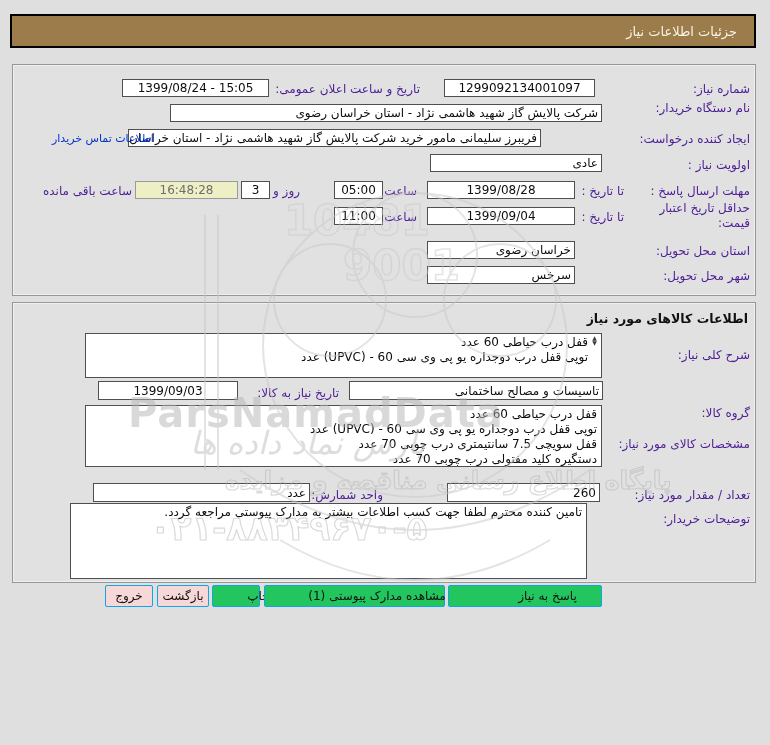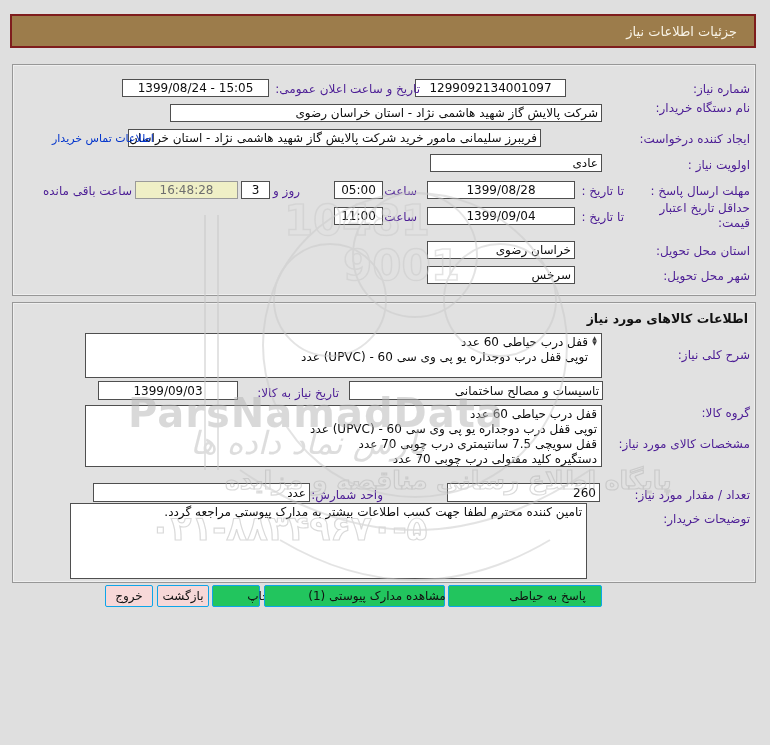--- a/index.html
+++ b/index.html
@@ -1,21 +1,21 @@
 <!DOCTYPE html>
 <html lang="fa"><head>
 <meta charset="utf-8">
 <style>
   html,body{margin:0;padding:0;}
   body{background:#dfdfdf;font-family:"DejaVu Sans","Liberation Sans",sans-serif;}
   #page{position:relative;width:770px;height:745px;background:#dfdfdf;overflow:hidden;direction:rtl;}
 
   
   .topbar{position:absolute;left:10px;top:14px;width:746px;height:34px;background:#9c7c4b;
-    border:2px solid #7f1d1d;display:flex;align-items:center;box-sizing:border-box;}
+    border:2px solid #000000;display:flex;align-items:center;box-sizing:border-box;}
   .topbar .ttl{color:#f8f3e6;font-size:13px;padding-right:17px;}
 
   
   .panel{position:absolute;left:12px;width:744px;background:#e1e1e1;
     border:1px solid #979797;box-shadow:inset 0 0 0 1px #efefef;box-sizing:border-box;z-index:1;}
   #panel1{top:64px;height:232px;}
   #panel2{top:302px;height:281px;}
 
   .lbl{position:absolute;font-size:12px;color:#4c1d95;white-space:nowrap;z-index:2;}
   .hdr{position:absolute;font-size:12.5px;font-weight:bold;color:#111;white-space:nowrap;z-index:2;}
@@ -56,21 +56,21 @@
 
 <div id="page">
 
   <div class="topbar">
     <span class="ttl">جزئیات اطلاعات نیاز</span>
   </div>
 
   <div class="panel" id="panel1"></div>
 
   <span class="lbl" style="right:20px;top:82px;">شماره نیاز:</span>
-  <div class="ibox center ltr" style="left:415px;top:79px;width:151px;">1299092134001097</div>
+  <div class="ibox center ltr" style="left:444px;top:79px;width:151px;">1299092134001097</div>
   <span class="lbl" style="right:350px;top:82px;">تاریخ و ساعت اعلان عمومی:</span>
   <div class="ibox center ltr" style="left:122px;top:79px;width:147px;">1399/08/24 - 15:05</div>
 
   <span class="lbl" style="right:20px;top:101px;">نام دستگاه خریدار:</span>
   <div class="ibox" style="left:170px;top:104px;width:432px;">شرکت پالایش گاز شهید هاشمی نژاد - استان خراسان رضوی</div>
 
   <span class="lbl" style="right:20px;top:132px;margin-left:9px;">ایجاد کننده درخواست:</span>
   <div class="ibox" style="left:128px;top:129px;width:413px;">فریبرز  سلیمانی مامور خرید شرکت پالایش گاز شهید هاشمی نژاد - استان خراسان رضوی</div>
   <span class="link" style="left:52px;top:132px;">اطلاعات تماس خریدار</span>
 
@@ -132,21 +132,21 @@
 
   <span class="lbl" style="right:20px;top:512px;">توضیحات خریدار:</span>
   <div class="tbox" style="left:70px;top:503px;width:517px;height:76px;">
     <div>تامین کننده محترم  لطفا جهت کسب اطلاعات بیشتر به مدارک پیوستی مراجعه گردد.</div>
   </div>
 
   <div class="btn pink" style="left:105px;width:48px;">خروج</div>
   <div class="btn pink" style="left:157px;width:52px;">بازگشت</div>
   <div class="btn green" style="left:212px;width:48px;">چاپ</div>
   <div class="btn green" style="left:264px;width:181px;">مشاهده مدارک پیوستی (1)</div>
-  <div class="btn green" style="left:448px;width:154px;">پاسخ به حیاطی</div>
+  <div class="btn green" style="left:448px;width:154px;">پاسخ به نیاز</div>
 
   <div id="wm">
     <svg width="770" height="745" viewBox="0 0 770 745">
       <g fill="none" stroke="#c9c9c9" stroke-width="2">
         <circle cx="415" cy="345" r="152"></circle>
         <circle cx="415" cy="255" r="62"></circle>
         <circle cx="330" cy="300" r="56"></circle>
         <circle cx="500" cy="300" r="56"></circle>
         <path d="M240,470 Q415,590 590,470"></path>
         <path d="M280,540 Q415,620 550,540"></path>

